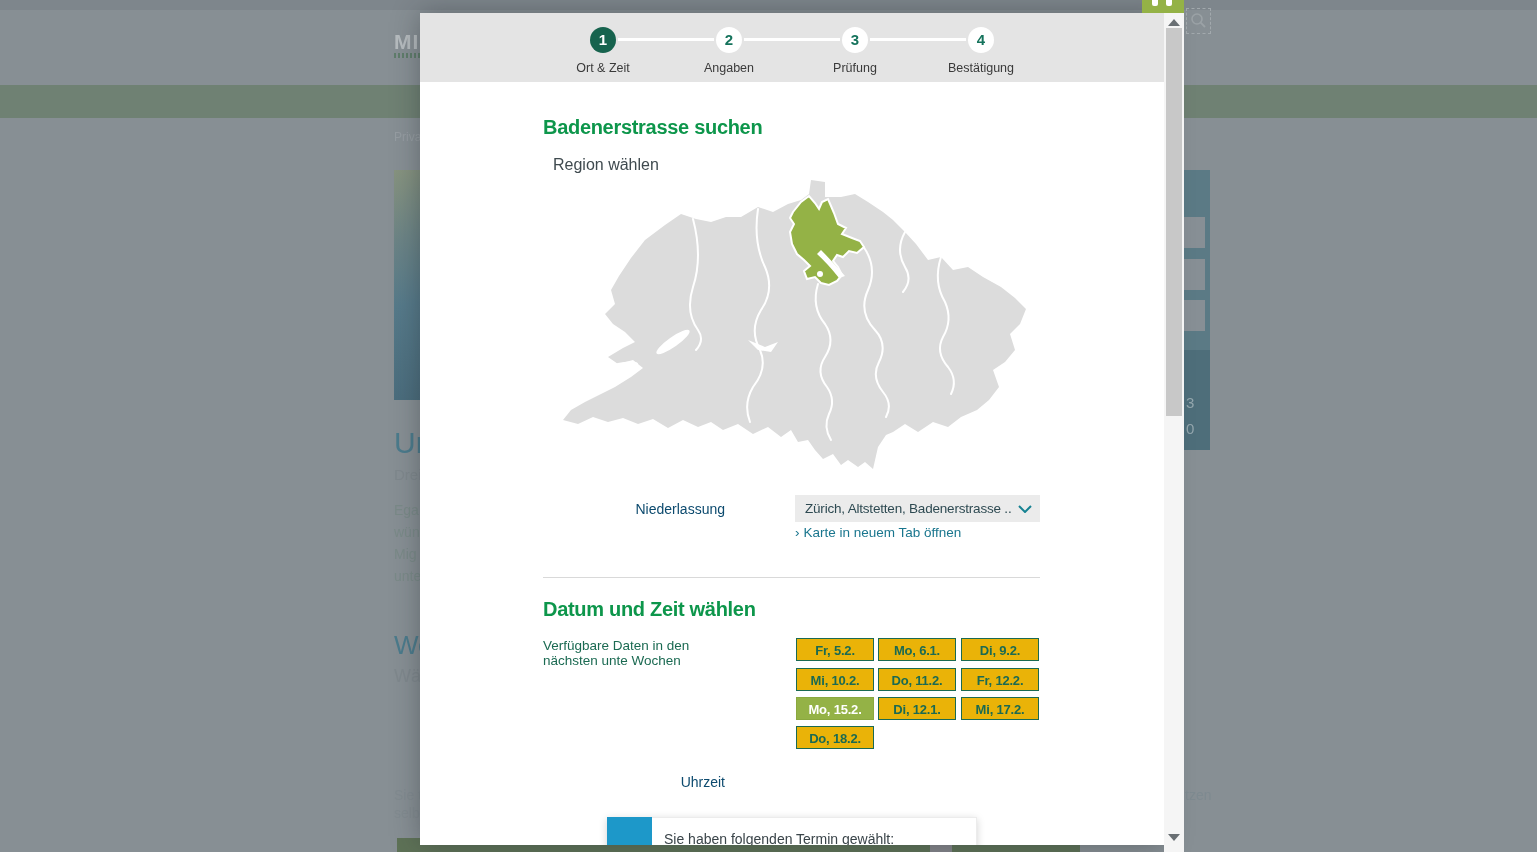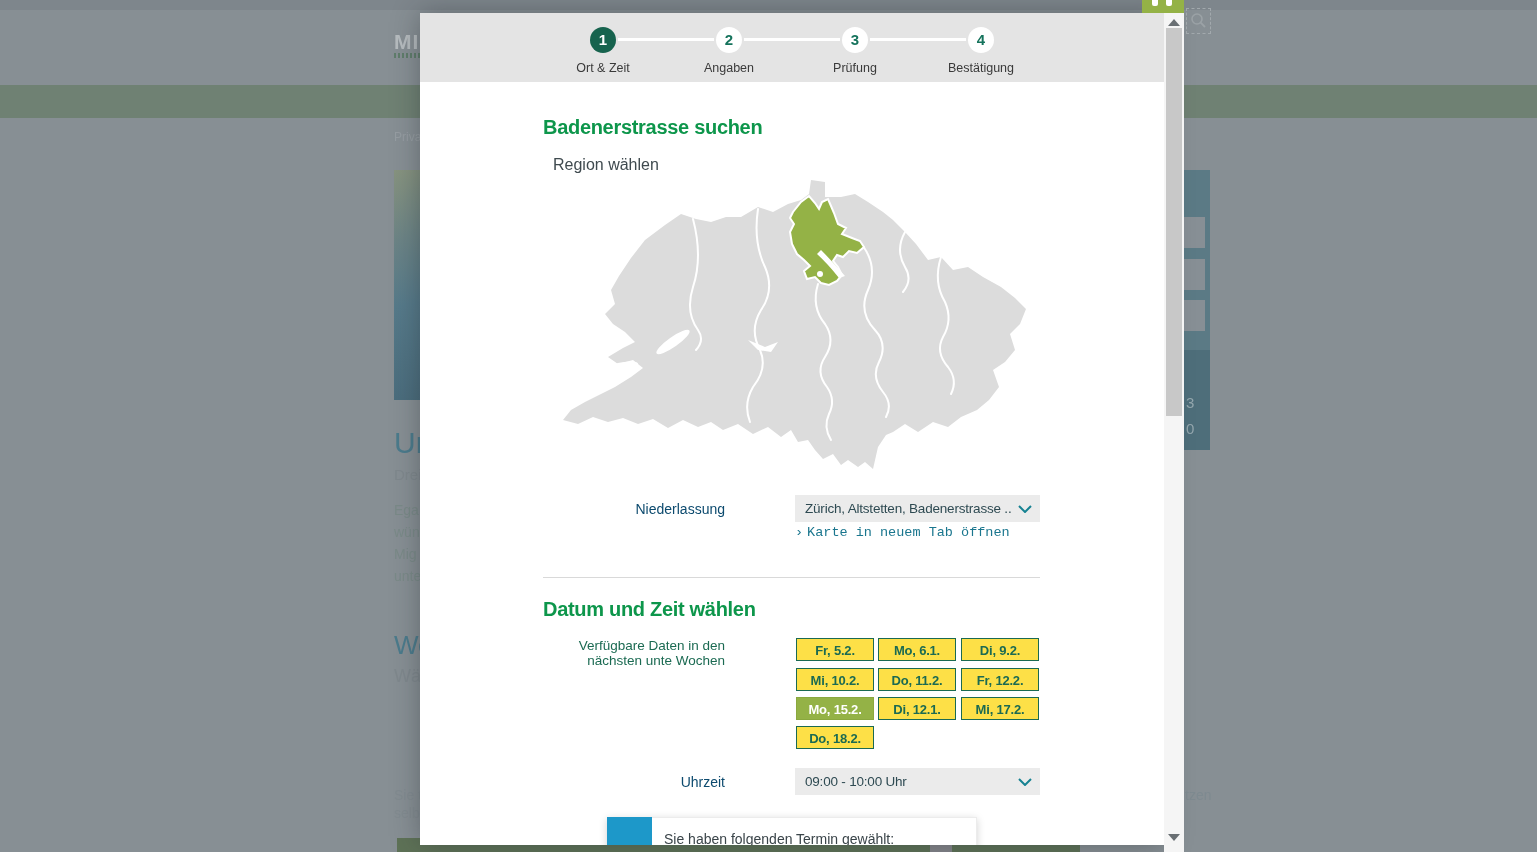--- a/index.html
+++ b/index.html
@@ -37,34 +37,34 @@
   .m-header{left:0;top:0;width:744px;height:69px;background:#e4e4e4;}
   .step-line{top:25px;width:96px;height:3px;background:#fff;}
   .step-circle{top:14px;width:26px;height:26px;border-radius:50%;text-align:center;
     line-height:26px;font-size:15px;font-weight:bold;background:#fff;color:#15735c;}
   .step-circle.active{background:#17634e;color:#fff;}
   .step-label{top:48px;width:100px;text-align:center;font-size:12.5px;color:#3a3a3a;}
 
   .m-title{left:123px;font-size:20px;font-weight:bold;color:#0d964b;letter-spacing:-.3px;}
   .m-small-label{font-size:16px;color:#3f4a4f;}
   .form-label{left:123px;width:182px;text-align:right;font-size:14px;color:#0c4a6e;}
-  .green-label{left:123px;width:182px;text-align:right;font-size:13.5px;line-height:15px;
+  .green-label{left:123px;width:182px;font-size:13.5px;line-height:15px;
                color:#1b6a52;}
 
   .select{left:375px;width:245px;height:27px;background:#ebebeb;cursor:pointer;}
   .select .sel-text{position:absolute;left:10px;top:6px;right:28px;font-size:13.5px;
     letter-spacing:-.2px;color:#2e4a52;white-space:nowrap;overflow:hidden;}
   .select svg{position:absolute;right:8px;top:10px;}
 
-  .m-link{left:375px;font-size:13.5px;color:#1a768e;cursor:pointer;font-family:Liberation Mono, monospace;}
+  .m-link{left:375px;font-size:13.5px;color:#1a768e;cursor:pointer;}
   .m-link .arr{margin-right:4px;}
   .divider{left:123px;top:564px;width:497px;height:1px;background:#d9d9d9;}
 
   .datebtn{position:absolute;width:78px;height:23px;box-sizing:border-box;
-    border:1px solid #1b6a52;background:#fde047;color:#1b6a52;font-size:13px;font-weight:bold;
+    border:1px solid #1b6a52;background:#eab308;color:#1b6a52;font-size:13px;font-weight:bold;
     text-align:center;line-height:21px;cursor:pointer;letter-spacing:-.2px;}
   .datebtn.selected{background:#94b246;border-color:#8aa83e;color:#fff;}
   .c1{left:376px}.c2{left:458px}.c3{left:541px}
   .r1{top:625px}.r2{top:655px}.r3{top:684px}.r4{top:713px}
 
   .info-box{left:187px;top:804px;width:370px;height:60px;background:#fff;
     border:1px solid #ececec;box-shadow:0 2px 8px rgba(0,0,0,.18);box-sizing:border-box;}
   .info-ic{position:absolute;left:-1px;top:-1px;width:45px;height:30px;background:#1d98c9;}
   .info-tx{position:absolute;left:56px;top:13px;font-size:14px;color:#3a4449;}
 
@@ -199,26 +199,20 @@
     <button class="datebtn r1 c3">Di, 9.2.</button>
     <button class="datebtn r2 c1">Mi, 10.2.</button>
     <button class="datebtn r2 c2">Do, 11.2.</button>
     <button class="datebtn r2 c3">Fr, 12.2.</button>
     <button class="datebtn r3 c1 selected">Mo, 15.2.</button>
     <button class="datebtn r3 c2">Di, 12.1.</button>
     <button class="datebtn r3 c3">Mi, 17.2.</button>
     <button class="datebtn r4 c1">Do, 18.2.</button>
 
     <div class="abs form-label" style="top:761px">Uhrzeit</div>
-    <div class="abs select" style="top:755px">
-      <span class="sel-text">09:00 - 10:00 Uhr</span>
-      <svg width="14" height="8" viewBox="0 0 14 8">
-        <polyline points="1,1 7,7 13,1" fill="none" stroke="#168292" stroke-width="2"></polyline>
-      </svg>
-    </div>
 
     <div class="abs info-box">
       <div class="info-ic"></div>
       <div class="info-tx">Sie haben folgenden Termin gewählt:</div>
     </div>
   </div>
 
   <div class="abs sb-track"></div>
   <div class="abs sb-thumb"></div>
   <div class="abs sb-up"></div>

